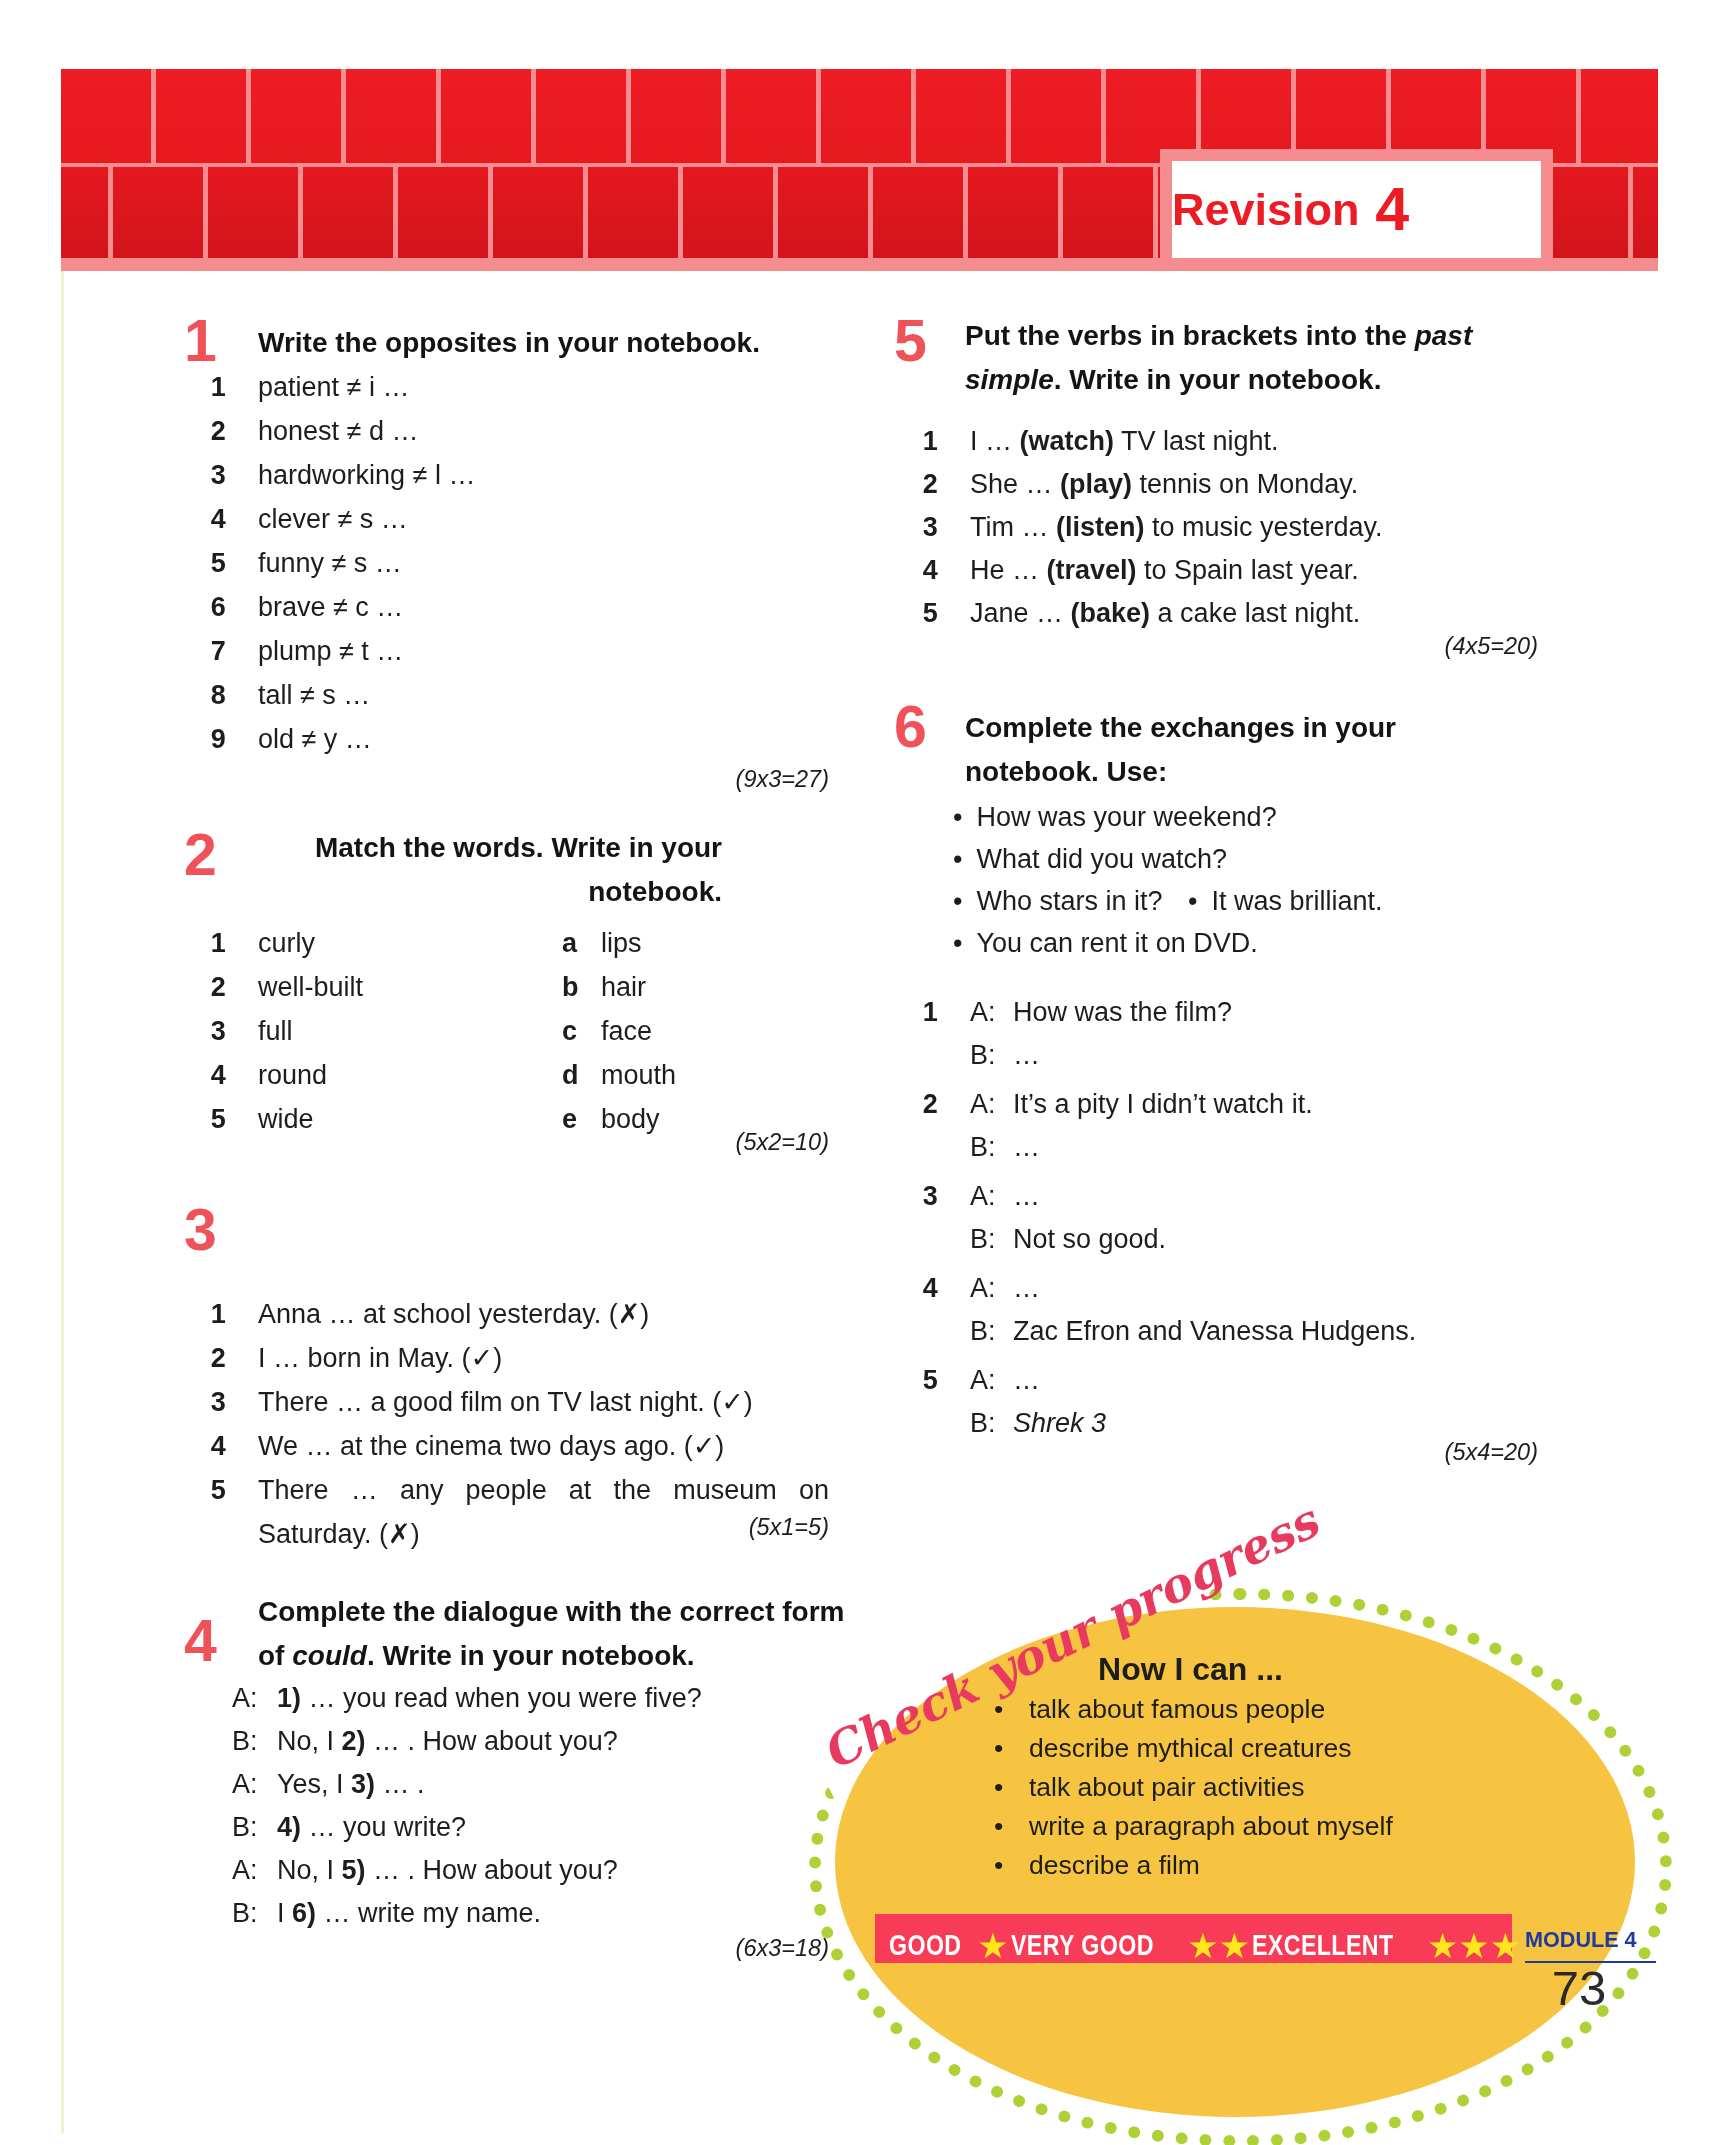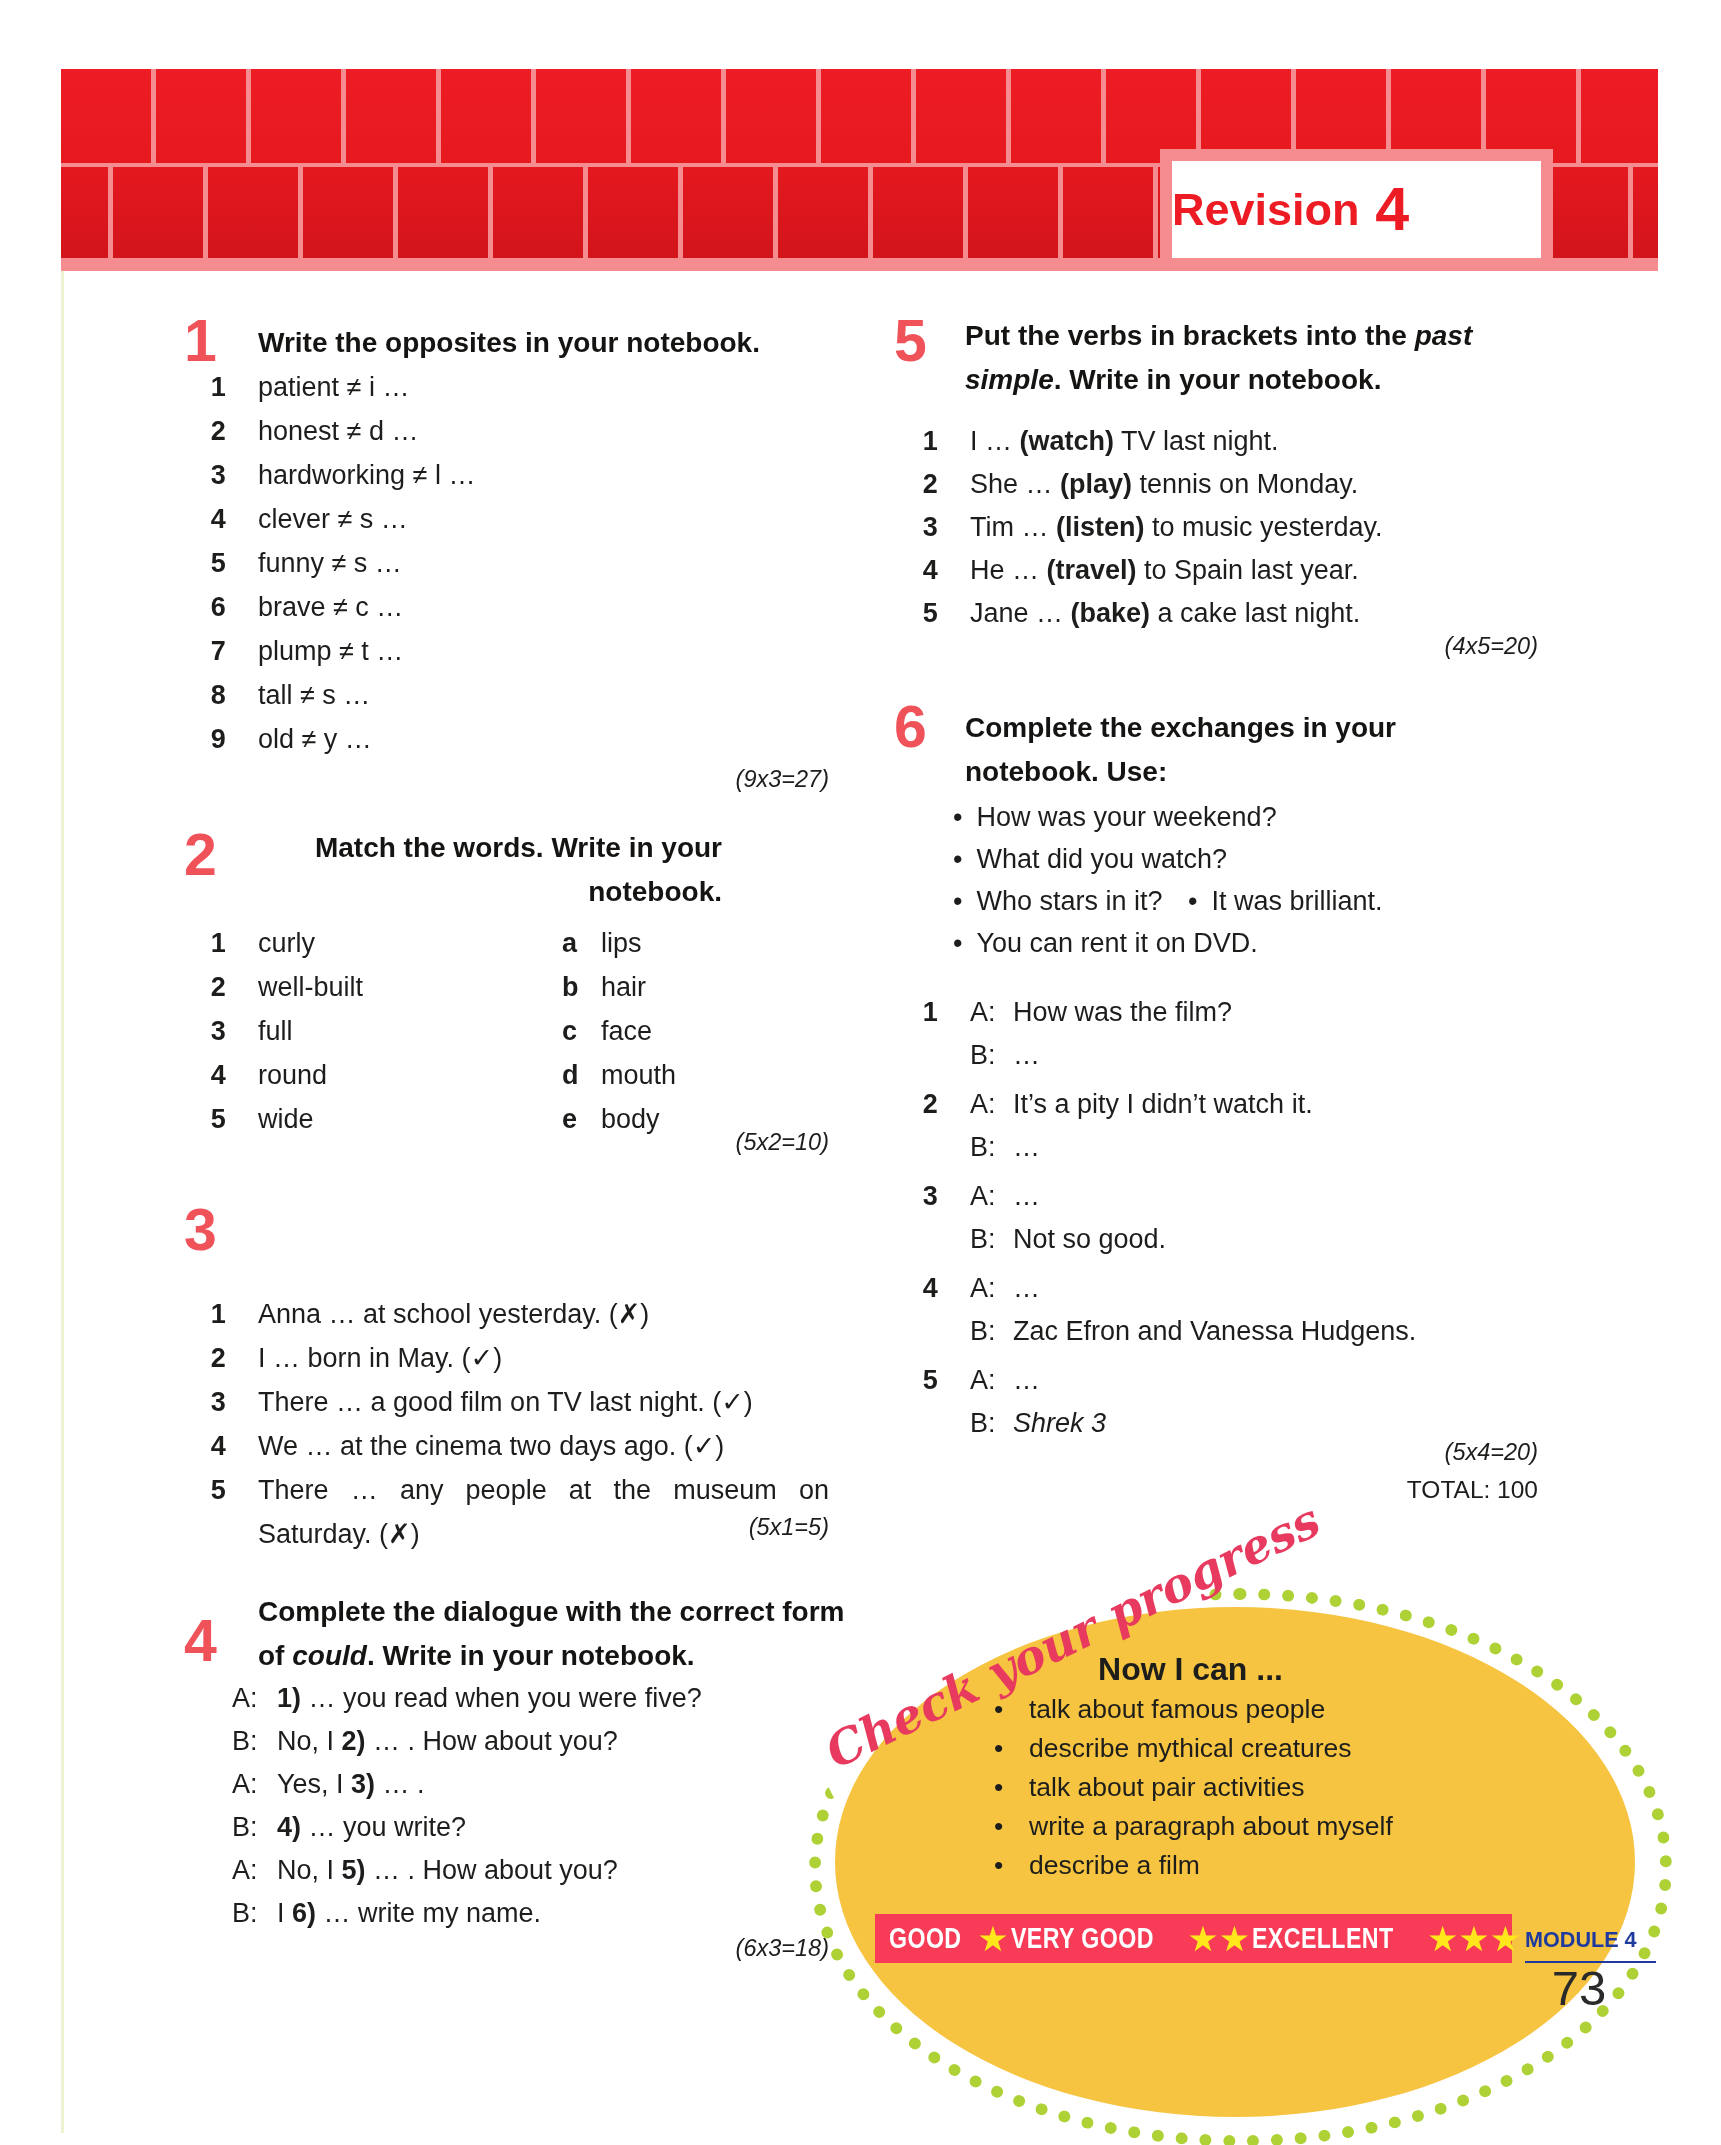--- a/index.html
+++ b/index.html
@@ -65,21 +65,21 @@
   .script{position:absolute;left:829px;top:1727px;font-family:"DejaVu Serif",serif;
      font-style:italic;font-weight:bold;font-size:47px;color:#e73a5e;white-space:nowrap;
      transform:rotate(-26deg);transform-origin:0 50%;z-index:5;}
   .nowican{position:absolute;left:980px;top:1651px;width:421px;text-align:center;
      font-size:32px;font-weight:bold;z-index:4;}
   .plist{position:absolute;left:994px;top:1690px;font-size:26.5px;line-height:39px;z-index:4;}
   .plist .bul .bdot{flex:0 0 35px;}
 
   
   .bar{position:absolute;left:875px;top:1914px;width:637px;height:49px;background:#f83b56;z-index:5;
-     display:flex;align-items:center;justify-content:space-between;padding:0 13.7px;box-sizing:border-box;}
+     display:flex;align-items:flex-end;justify-content:space-between;padding:0 13.7px;box-sizing:border-box;}
   .rgroup{display:flex;align-items:center;}
   .rlabel{display:inline-block;color:#ffffff;font-weight:bold;font-size:29px;letter-spacing:0.5px;
      transform:scaleX(0.8);transform-origin:0 50%;white-space:nowrap;}
   .star{color:#ffe71c;font-size:35px;line-height:1;margin-left:-2px;letter-spacing:2px;}
 
   
   .module{position:absolute;left:1525px;top:1927px;width:131px;font-size:21.6px;font-weight:bold;
      color:#1e3a9f;border-bottom:2.9px solid #1e3a9f;padding-bottom:8px;z-index:6;}
   .pagenum{position:absolute;left:1525px;top:1960px;width:108px;text-align:center;font-size:49px;
      color:#2a2a2a;z-index:6;}
@@ -340,21 +340,20 @@
           <span>…</span>
         </div>
       <div class="irow">
           <span class="inum"></span>
           <span class="lab">B:</span>
           <span class="itl">Shrek 3</span>
         </div>
     </div>
   </div>
   <div class="points" style="left:965px;top:1439px;width:573px;">(5x4=20)</div>
-  <div class="totline" style="left:965px;top:1476px;width:573px;">TOTAL: 100</div>
 
   <div class="dotring"></div>
   <div class="mask"></div>
   <div class="yellow"></div>
   <div class="script">Check your progress</div>
   <div class="nowican">Now I can ...</div>
   <div class="plist">
     <div class="bul">
         <span class="bdot">•</span>
         <span>talk about famous people</span>

